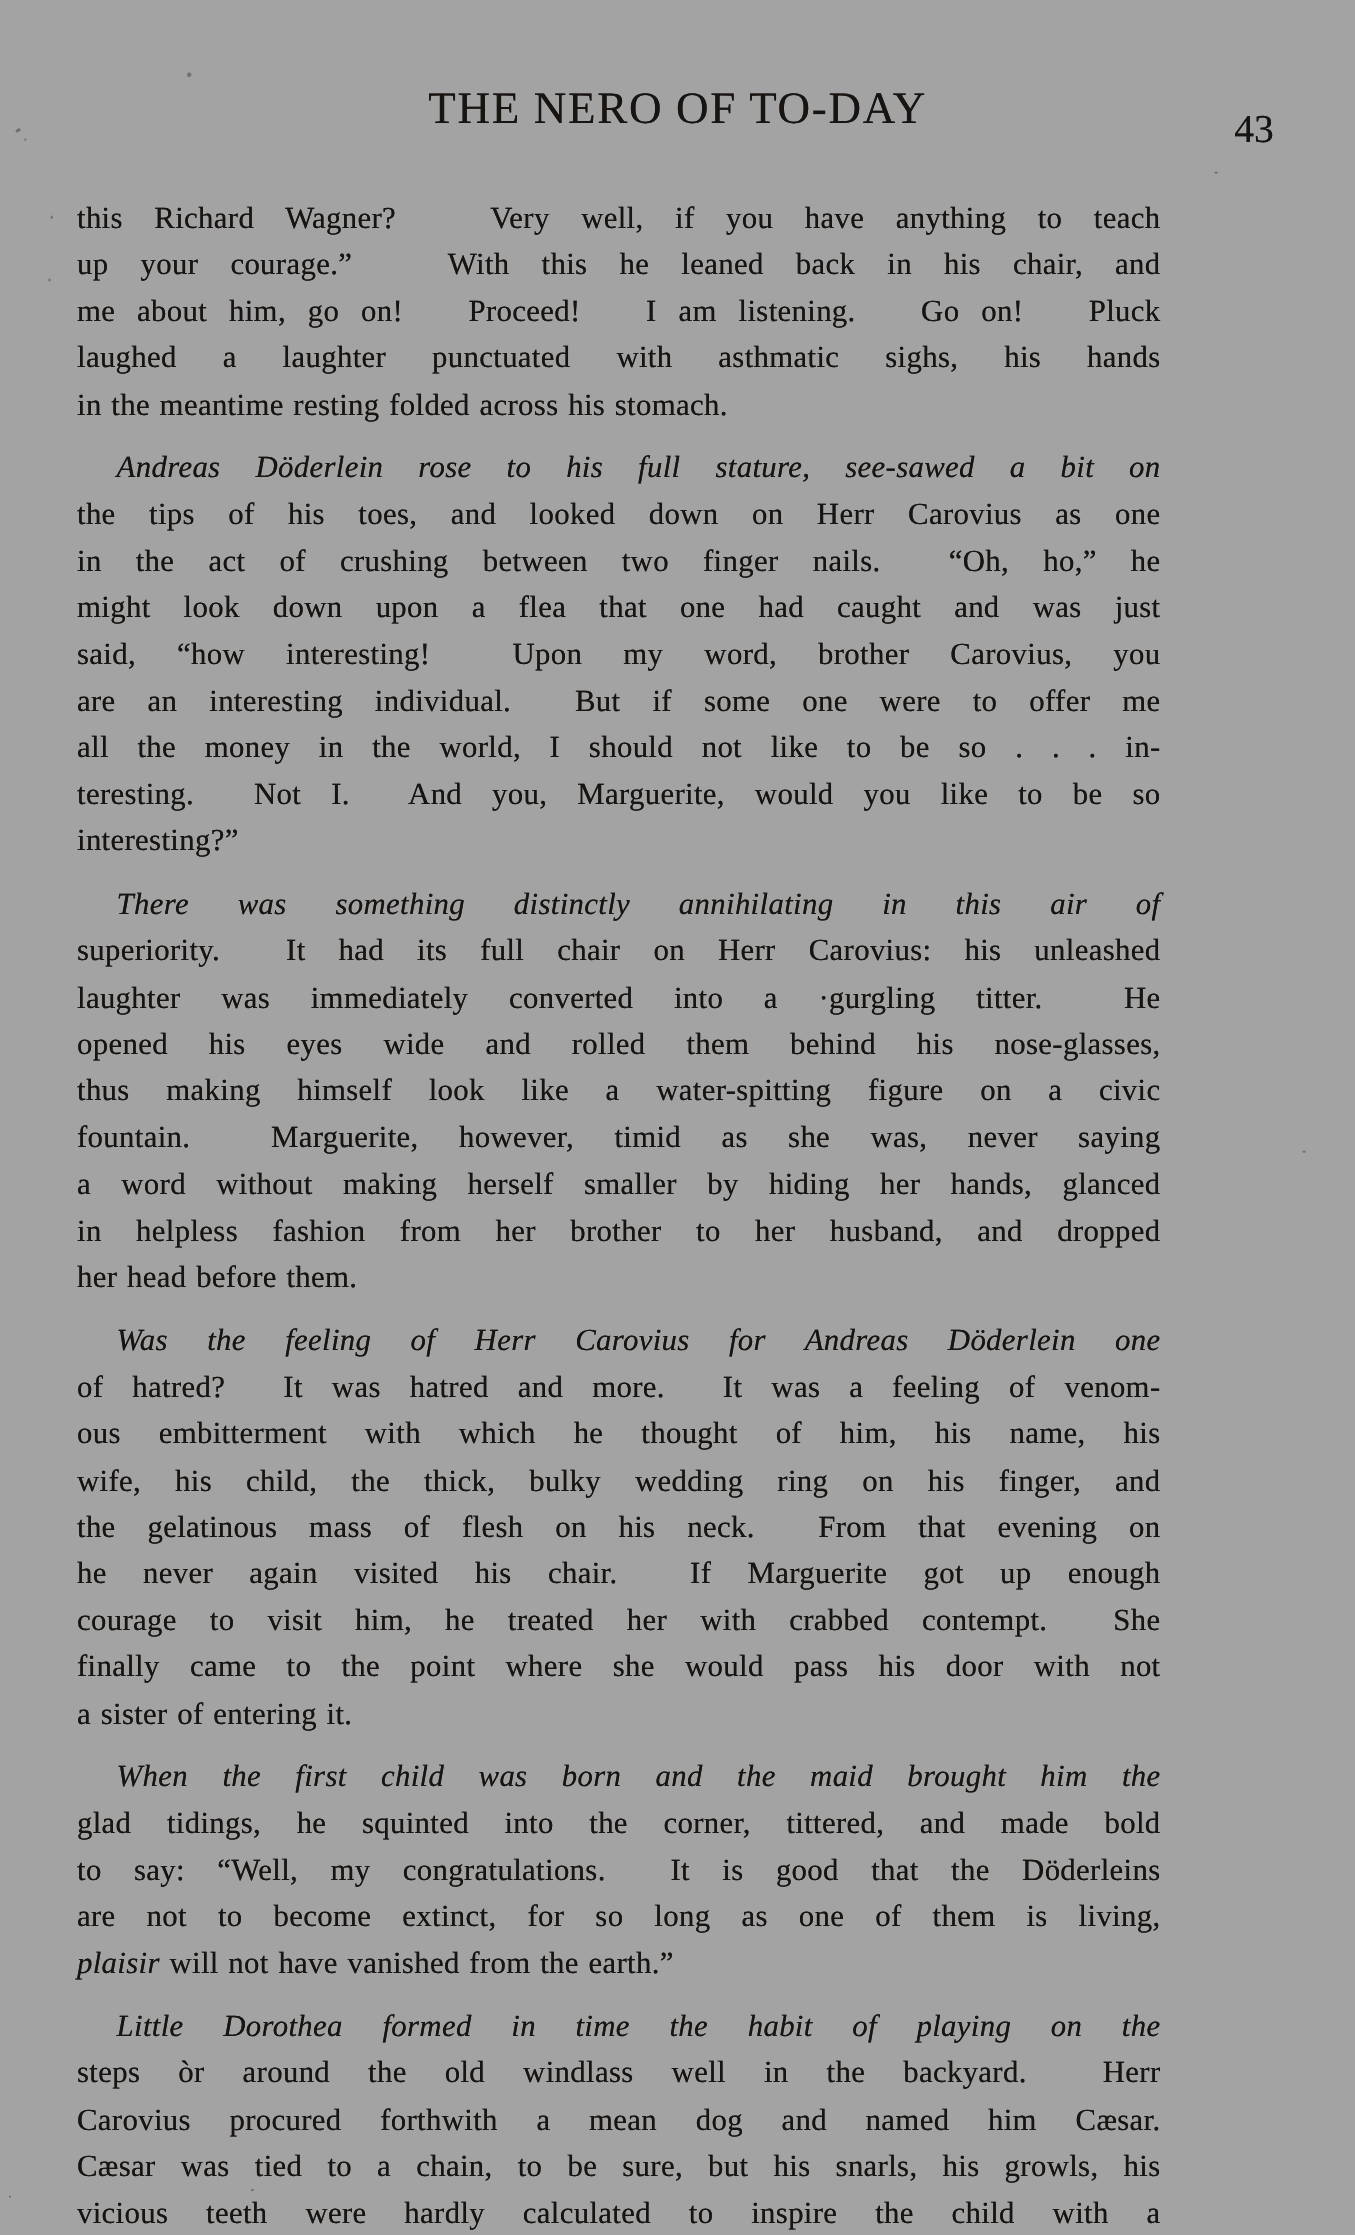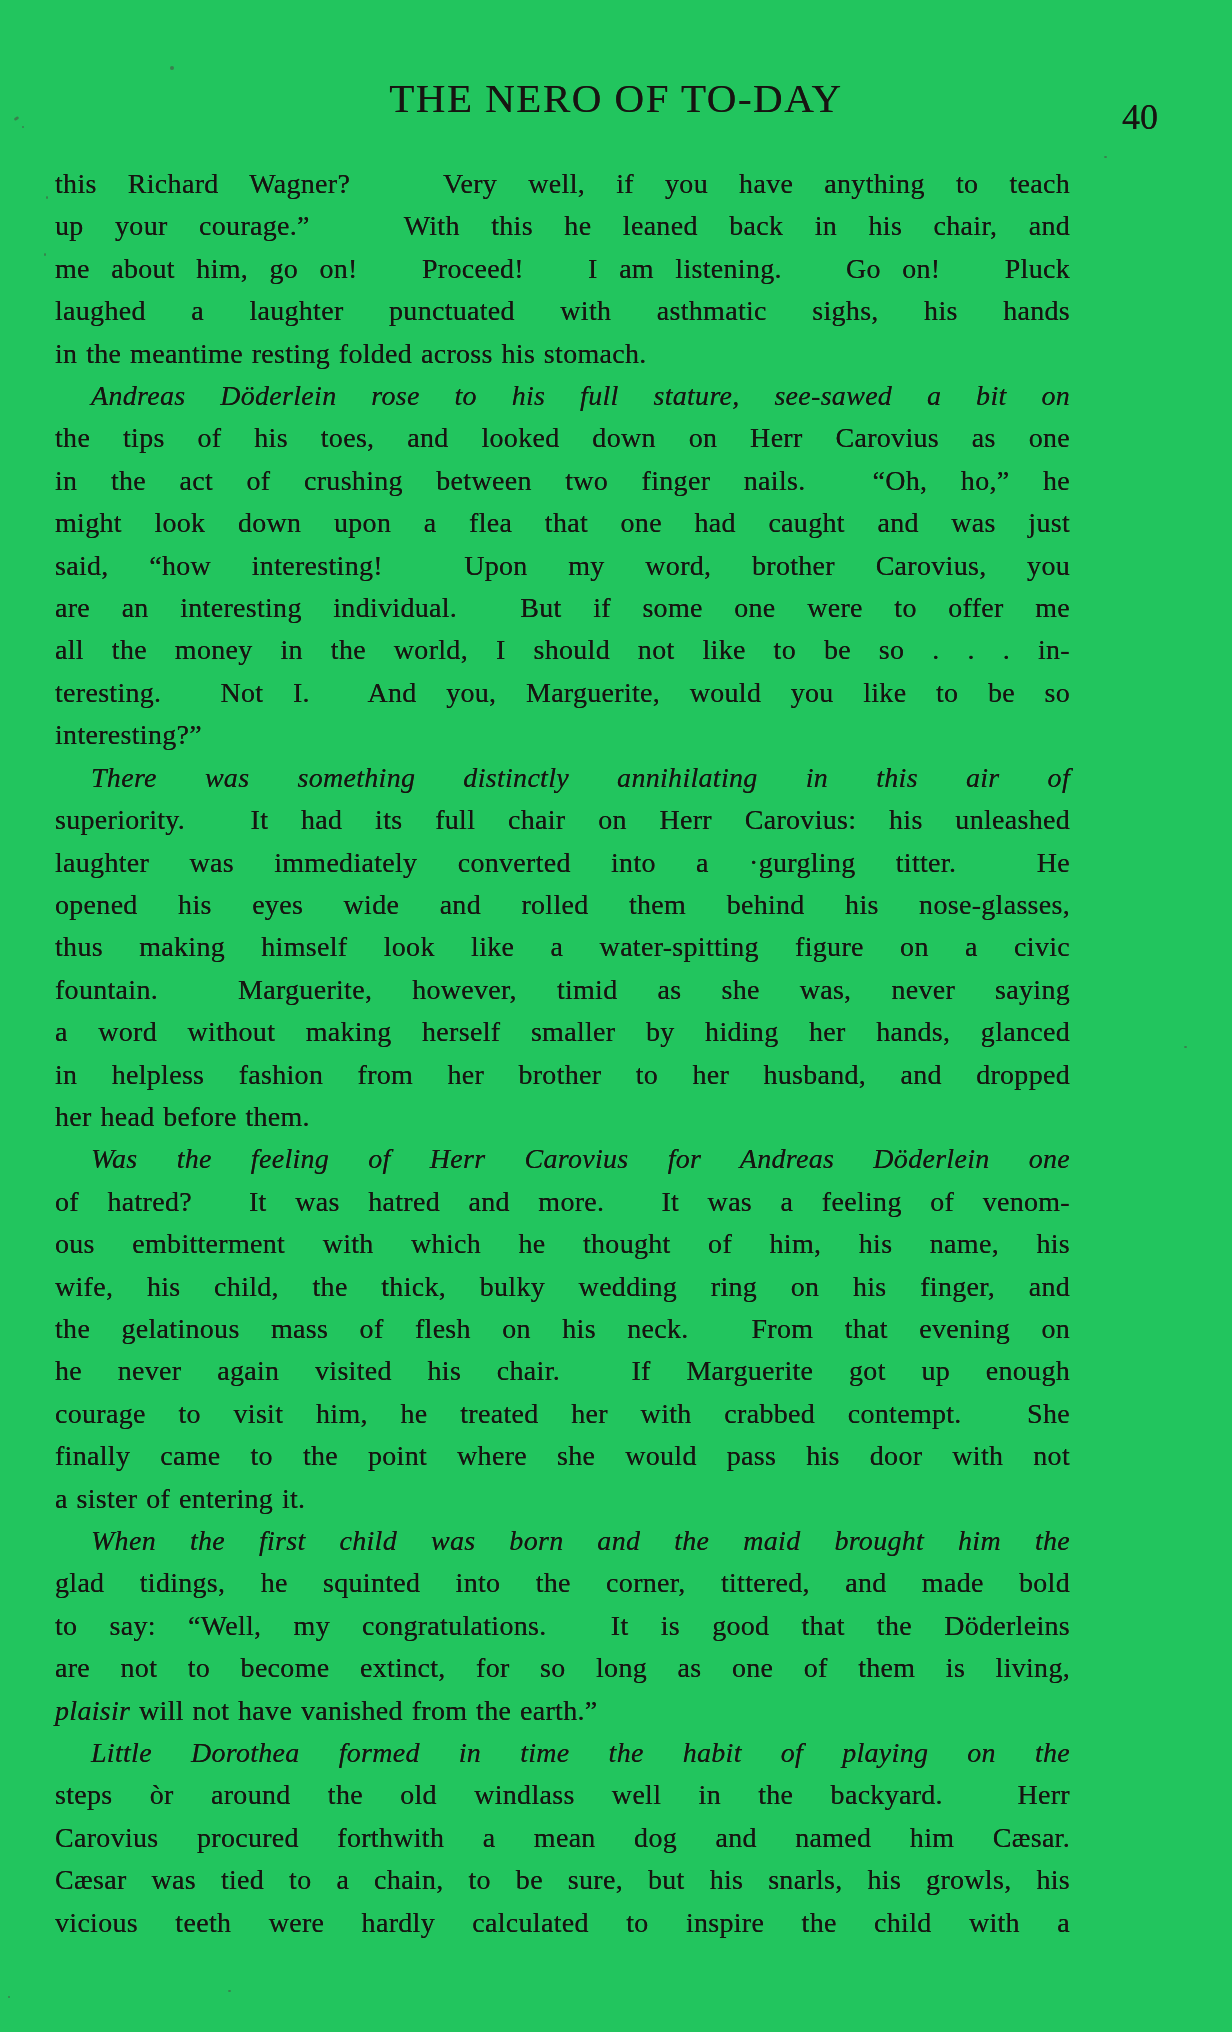--- a/index.html
+++ b/index.html
@@ -1,21 +1,21 @@
 <!DOCTYPE html>
 <html><head>
 <meta charset="utf-8">
 <style>
   html, body { margin: 0; padding: 0; background: #e9e9e9; }
   .page {
     position: relative;
     width: 1232px;
     height: 2032px;
     margin: 0 auto;
-    background: #22c55e;
+    background: #a3a3a3;
     overflow: hidden;
     font-family: "Liberation Serif", "DejaVu Serif", serif;
     color: #171411;
     text-shadow: 0 0 0.6px rgba(23, 20, 16, 0.85);
   }
   .running-header {
     position: absolute;
     top: 74px;
     left: 0;
     width: 100%;
@@ -33,21 +33,21 @@
   .text-block {
     position: absolute;
     left: 55px;
     top: 163px;
     width: 1015px;
     font-size: 28px;
     line-height: 42.4px;
     letter-spacing: 0.3px;
     word-spacing: 1.5px;
   }
-  .para { margin: 0; padding: 0; }
+  .para { margin: 15px; padding: 0; }
   .line {
     white-space: pre-wrap;
     text-align: justify;
     text-align-last: justify;
   }
   .line.last { text-align-last: left; }
   .line.indent { text-indent: 36px; font-style: italic; }
   .line em { }
   .speck {
     position: absolute;
@@ -55,21 +55,21 @@
     border-radius: 50%;
     opacity: 0.55;
   }
 </style>
 </head>
 <body>
 
 <div class="page">
 
   <div class="running-header">THE NERO OF TO-DAY</div>
-  <div class="page-number">40</div>
+  <div class="page-number">43</div>
 
   <div class="text-block">
 
     <div class="para">
       <div class="line">this Richard Wagner?   Very well, if you have anything to teach</div>
       <div class="line">up your courage.”   With this he leaned back in his chair, and</div>
       <div class="line">me about him, go on!   Proceed!   I am listening.   Go on!   Pluck</div>
       <div class="line">laughed a laughter punctuated with asthmatic sighs, his hands</div>
       <div class="line last">in the meantime resting folded across his stomach.</div>
     </div>

